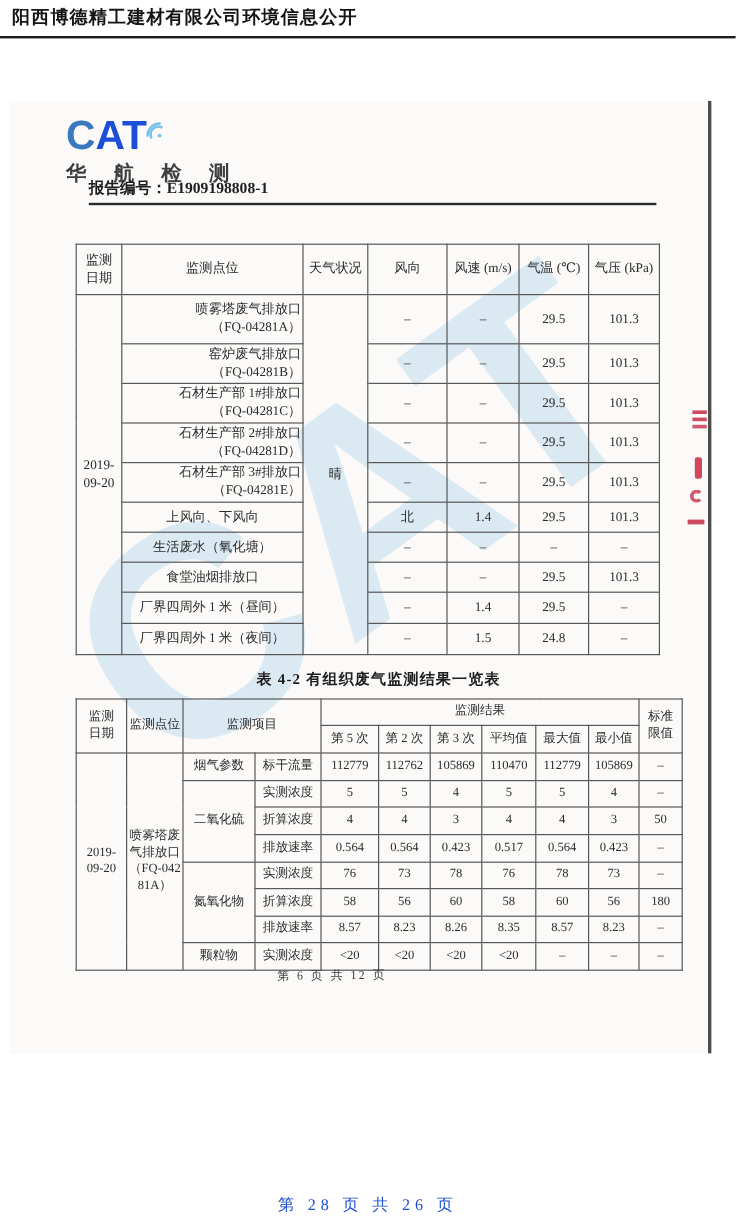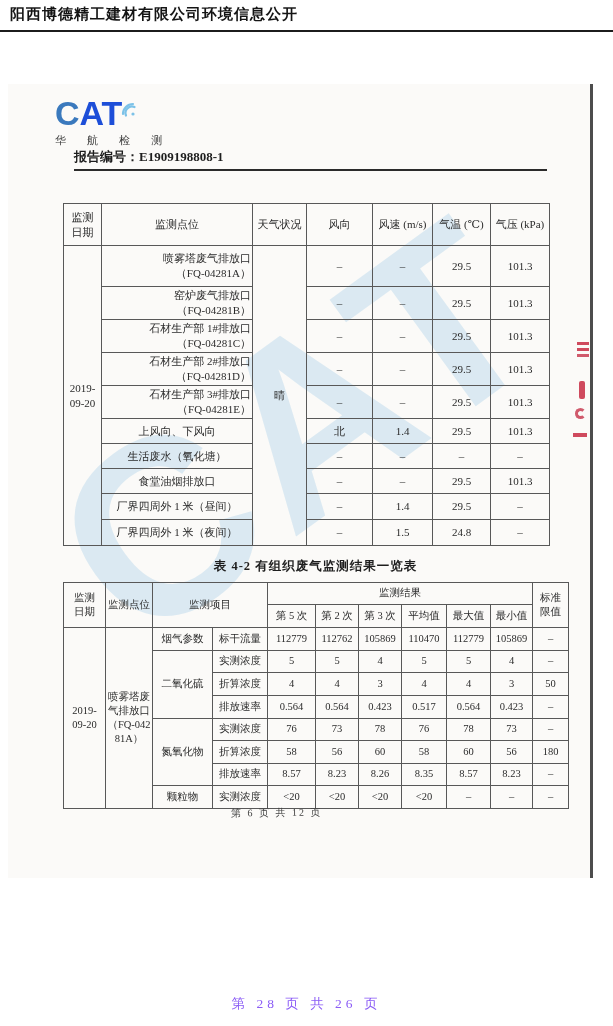--- a/index.html
+++ b/index.html
@@ -23,21 +23,21 @@
 
   .content { position:absolute; left:0; top:0; width:100%; height:100%; z-index:1; }
 
   
   .logo { left:47px; top:12px; }
   .logo-text { font-family:"Liberation Sans","DejaVu Sans",sans-serif; font-size:34px; font-weight:bold; line-height:1; }
   .logo-c  { color:#3a79bd; }
   .logo-at { color:#1d4ed8; }
   .signal-icon { display:inline-block; vertical-align:top; margin-left:-2px; margin-top:-6px; }
   .logo-sub { margin-top:3px; font-family:"Liberation Sans","DejaVu Sans",sans-serif;
-              font-size:11px; font-weight:normal; letter-spacing:9px; color:#3e3e3e; }
+              font-size:17px; font-weight:bold; letter-spacing:9px; color:#3e3e3e; }
 
   
   .report-line { left:66px; top:64px; width:473px; border-bottom:2px solid #2b2b2b;
                  padding-bottom:3px; font-size:13px; font-weight:bold; color:#1e1e1e; }
 
   
   .tbl-title { text-align:center; font-size:12.5px; font-weight:bold; color:#1e1e1e; letter-spacing:1px; }
   .t1-title { left:55px; top:102px; width:486px; }
   .t2-title { left:55px; top:474px; width:505px; }
 
@@ -57,21 +57,21 @@
   .rf { position:absolute; background:#cf4a5e; }
   .rf1 { left:569px; top:258px; width:12px; height:3px;
          box-shadow:0 6px 0 #cf4a5e, 0 12px 0 #d05a6c; }
   .rf2 { left:571px; top:297px; width:6px; height:18px; border-radius:2px; }
   .rf3 { left:567px; top:324px; width:11px; height:11px; background:transparent;
          border:3px solid #d05a6c; border-right-color:transparent; border-radius:50%; }
   .rf4 { left:565px; top:349px; width:14px; height:4px; }
 
   
   .page-footer { left:0; top:995px; width:613px; text-align:center; font-size:13.5px;
-                 letter-spacing:4px; color:#8b5cf6; }
+                 letter-spacing:4px; color:#1d4ed8; }
 </style>
 </head>
 <body>
 
 <div class="abs doc-title">阳西博德精工建材有限公司环境信息公开</div>
 <div class="abs doc-rule"></div>
 
 <div class="abs scan">
 
   <div class="abs watermark">CAT</div>

